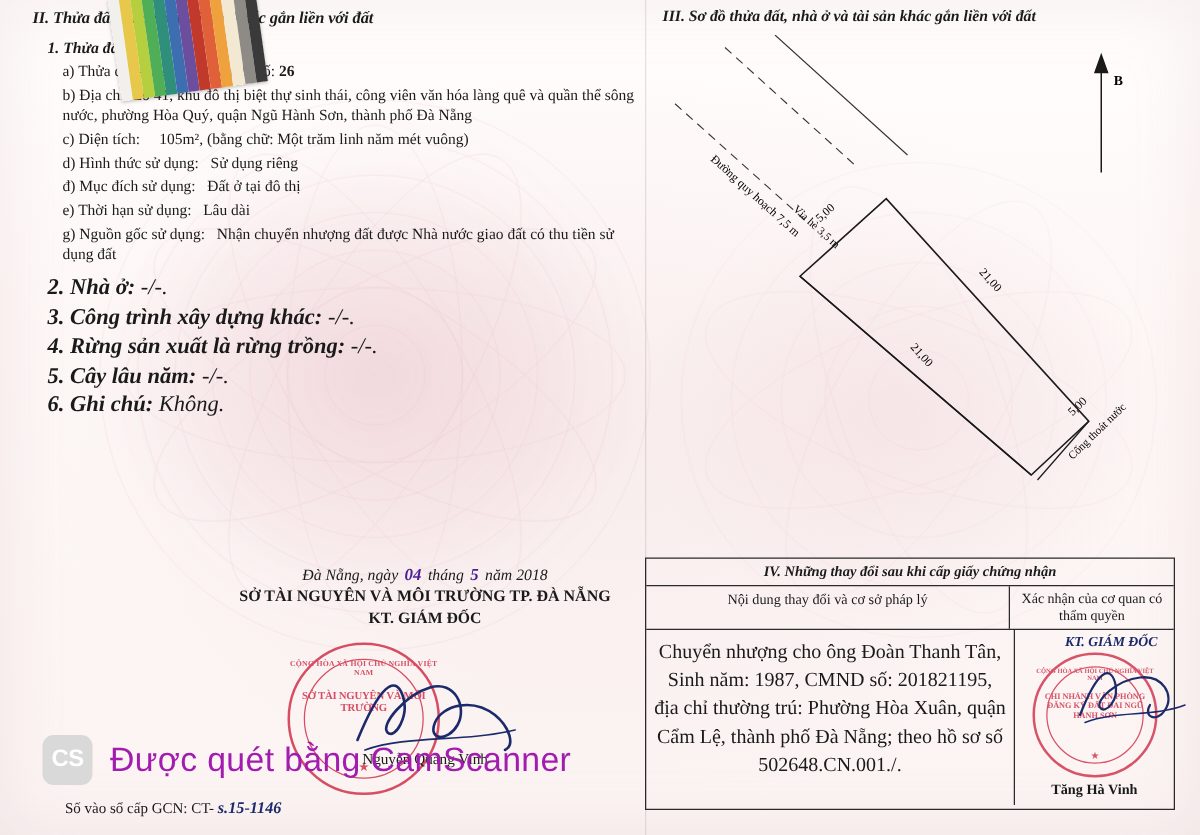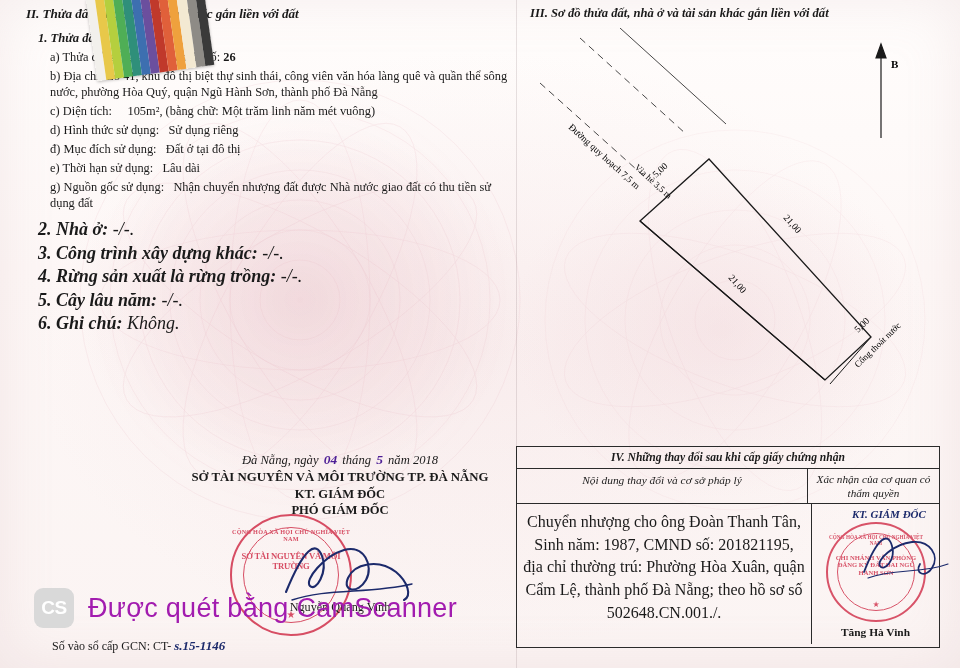--- a/index.html
+++ b/index.html
@@ -225,21 +225,20 @@
     border-bottom: 1.1px solid #2a2a2a;
     text-align: center;
     font-weight: bold;
     font-style: italic;
     padding: 4px 2px 4px;
     font-size: 11.6px;
   }
   #sec4 .t-headrow {
     display: flex;
     border-bottom: 1.1px solid #2a2a2a;
-    font-style: italic;
   }
   #sec4 .th-a {
     width: 282px;
     text-align: center;
     padding: 5px 4px;
     border-right: 1.1px solid #2a2a2a;
     font-size: 11.4px;
   }
   #sec4 .th-b {
     flex: 1;
@@ -542,21 +541,20 @@
   <div class="sign-line1">
     <span>Đà Nẵng, ngày</span>
     <span class="hw">04</span>
     <span>tháng</span>
     <span class="hw">5</span>
     <span>năm</span>
     <span>2018</span>
   </div>
   <div class="sign-line2">SỞ TÀI NGUYÊN VÀ MÔI TRƯỜNG TP. ĐÀ NẴNG</div>
   <div class="sign-line3">KT. GIÁM ĐỐC</div>
-  <div class="sign-line4">PHÓ GIÁM ĐỐC</div>
 
   <div class="stamp">
     <div class="stamp-inner"></div>
     <div class="stamp-top">CỘNG HÒA XÃ HỘI CHỦ NGHĨA VIỆT NAM</div>
     <div class="stamp-core">SỞ TÀI NGUYÊN VÀ MÔI TRƯỜNG</div>
     <div class="stamp-star">★</div>
   </div>
 
   <svg class="sig-scrawl" viewBox="0 0 150 80">
     <path d="M8,62 C26,18 38,10 44,26 C50,42 38,62 32,56 C26,50 46,26 66,20 C86,14 96,36 88,50 C80,64 64,62 70,48 C76,34 100,28 118,42 C130,52 134,66 126,70" fill="none" stroke="#1c2a6b" stroke-width="2.1" stroke-linecap="round"></path>

